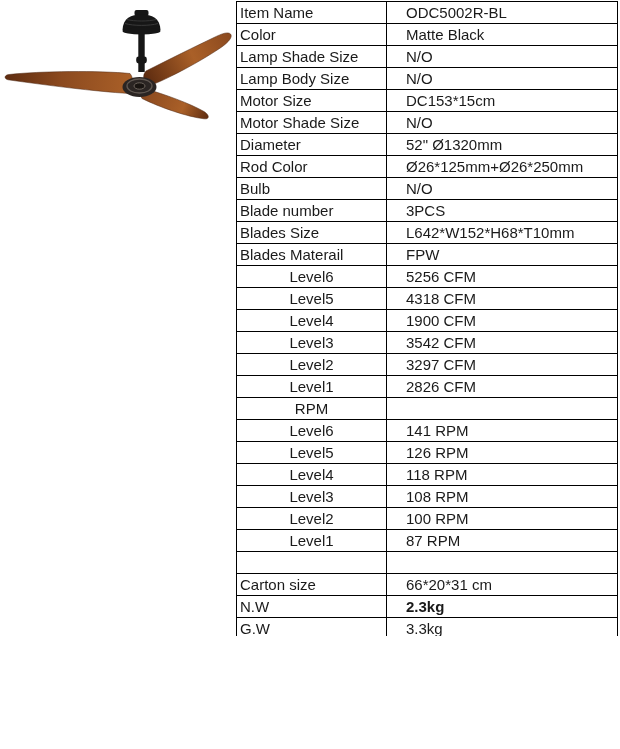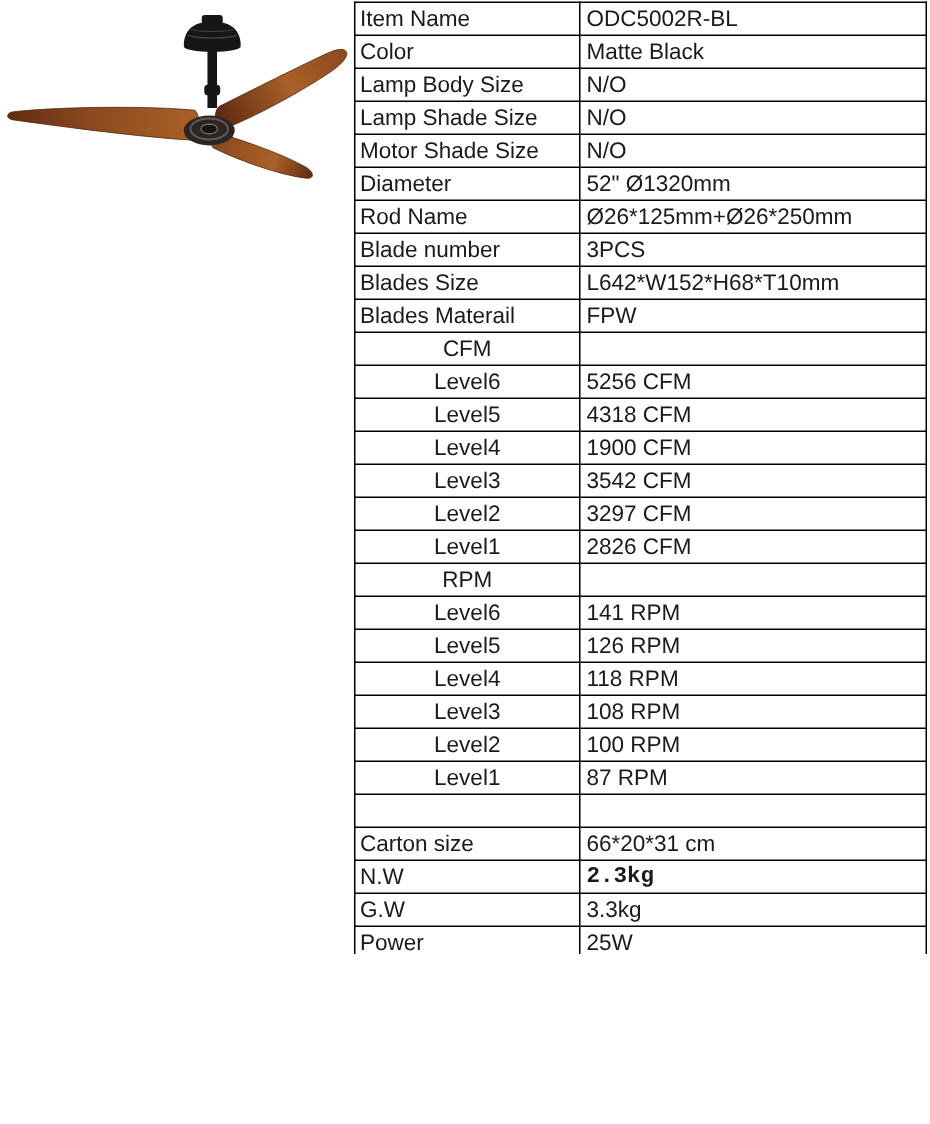--- a/index.html
+++ b/index.html
@@ -13,22 +13,22 @@
     border-collapse:collapse;table-layout:fixed;
   }
   .spec-table td{
     border:1px solid var(--table-border,#000);
     height:21px;line-height:21px;
     font-size:15px;color:var(--text,#1a1a1a);
     padding:0 0 0 3px;white-space:pre;overflow:hidden;
   }
   .spec-table td.label{width:146px;}
   .spec-table td.center{text-align:center;padding-left:0;}
-  .spec-table td.value{padding-left:4px;}
-  .spec-table td.bold{font-weight:700;font-family:Liberation Mono, monospace;}
+  .spec-table td.value{padding-left:19px;}
+  .spec-table td.bold{font-weight:700;}
 </style>
 </head>
 <body>
 
 <div class="screen">
 
   <div class="fan-figure" title="3-blade wooden ceiling fan with black downrod mount">
     <svg width="237" height="165" viewBox="0 0 237 165" xmlns="http://www.w3.org/2000/svg">
       <defs>
         <linearGradient id="gradL" gradientUnits="userSpaceOnUse" x1="4" y1="78" x2="132" y2="85">
@@ -77,56 +77,60 @@
     <tbody>
         <tr>
           <td class="label">Item Name</td>
           <td class="value">ODC5002R-BL</td>
         </tr>
         <tr>
           <td class="label">Color</td>
           <td class="value">Matte Black</td>
         </tr>
         <tr>
+          <td class="label">Lamp Shade Size</td>
+          <td class="value">N/O</td>
+        </tr>
+        <tr>
           <td class="label">Lamp Body Size</td>
           <td class="value">N/O</td>
         </tr>
         <tr>
-          <td class="label">Lamp Shade Size</td>
-          <td class="value">N/O</td>
+          <td class="label">Motor Size</td>
+          <td class="value">DC153*15cm</td>
         </tr>
         <tr>
           <td class="label">Motor Shade Size</td>
           <td class="value">N/O</td>
         </tr>
         <tr>
           <td class="label">Diameter</td>
           <td class="value">52" Ø1320mm</td>
         </tr>
         <tr>
-          <td class="label">Rod Name</td>
+          <td class="label">Rod Color</td>
           <td class="value">Ø26*125mm+Ø26*250mm</td>
+        </tr>
+        <tr>
+          <td class="label">Bulb</td>
+          <td class="value">N/O</td>
         </tr>
         <tr>
           <td class="label">Blade number</td>
           <td class="value">3PCS</td>
         </tr>
         <tr>
           <td class="label">Blades Size</td>
           <td class="value">L642*W152*H68*T10mm</td>
         </tr>
         <tr>
           <td class="label">Blades Materail</td>
           <td class="value">FPW</td>
         </tr>
         <tr>
-          <td class="label center">CFM</td>
-          <td class="value"></td>
-        </tr>
-        <tr>
           <td class="label center">Level6</td>
           <td class="value">5256 CFM</td>
         </tr>
         <tr>
           <td class="label center">Level5</td>
           <td class="value">4318 CFM</td>
         </tr>
         <tr>
           <td class="label center">Level4</td>
           <td class="value">1900 CFM</td>

